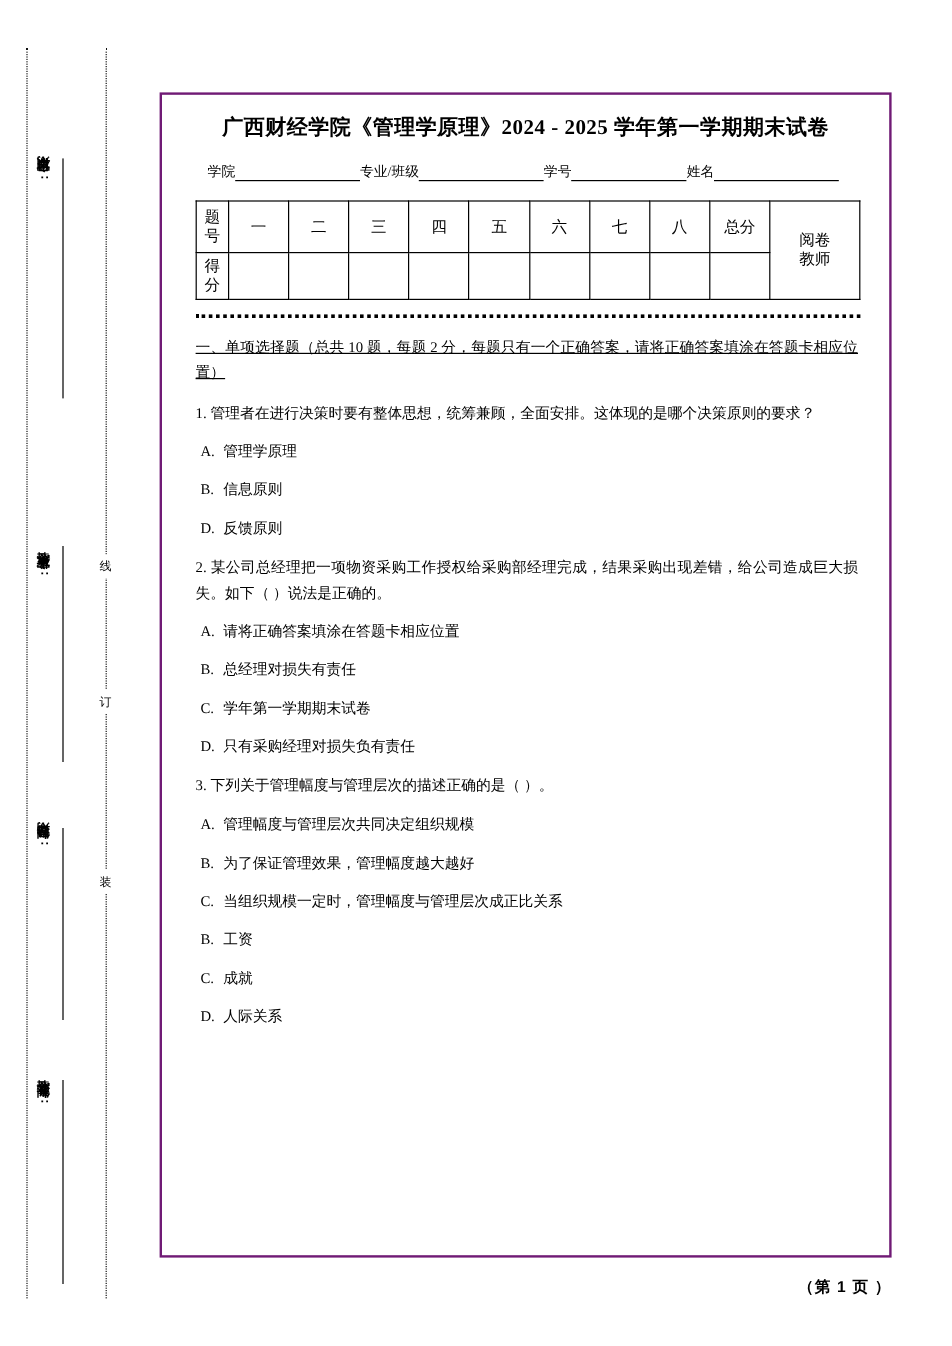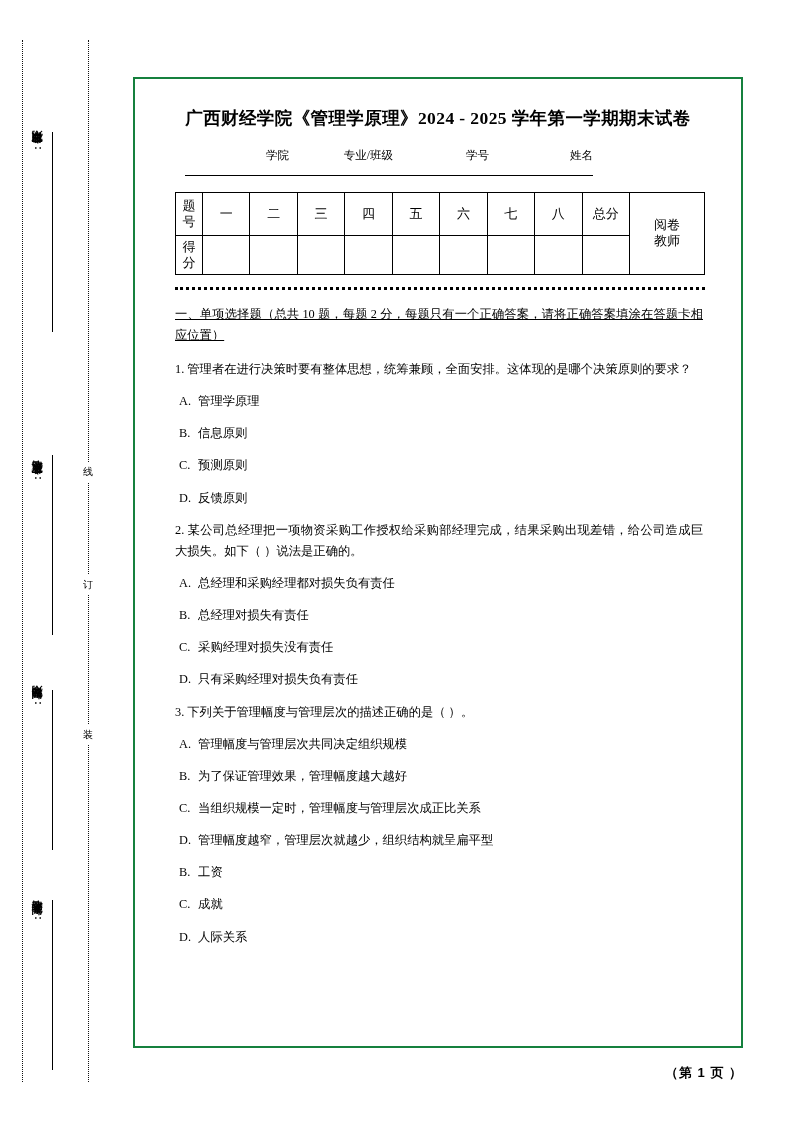--- a/index.html
+++ b/index.html
@@ -78,23 +78,23 @@
   .vchar.c2 { top: 575px; }
   .vchar.c3 { top: 725px; }
 
   
   #exam-frame {
     position: absolute;
     left: 133px;
     top: 77px;
     width: 610px;
     height: 971px;
-    border: 2px solid #15803d;
+    border: 2px solid #701a75;
     box-sizing: border-box;
-    padding: 12px;
+    padding: 0;
   }
   .frame-inner {
     padding: 10px 14px 0 14px;
   }
 
   #paper-title {
     font-family: "Liberation Serif", "DejaVu Serif", serif;
     font-size: 17.5px;
     font-weight: bold;
     text-align: center;
@@ -106,21 +106,21 @@
 
   
   #info-line {
     display: flex;
     align-items: flex-end;
     margin: 18px 0 0 0;
     padding: 0 10px 0 24px;
     font-size: 11.5px;
     font-family: "Liberation Serif", "DejaVu Serif", serif;
   }
-  .info-field { display: flex; align-items: flex-end; flex-direction: column; }
+  .info-field { display: flex; align-items: flex-end; }
   .info-label { white-space: nowrap; font-size: 11.5px; }
   .info-blank {
     border-bottom: 1px solid #000;
     height: 12px;
   }
   .b-college { width: 104px; }
   .b-major   { width: 104px; }
   .b-sid     { width: 96px; }
   .b-name    { width: 104px; }
 
@@ -296,43 +296,39 @@
       </div>
       <div class="option">
         <span class="opt-letter">A.</span>
         <span>管理学原理</span>
       </div>
       <div class="option">
         <span class="opt-letter">B.</span>
         <span>信息原则</span>
       </div>
       <div class="option">
-        <span class="opt-letter">C.</span>
-        <span>预测原则</span>
-      </div>
-      <div class="option">
         <span class="opt-letter">D.</span>
         <span>反馈原则</span>
       </div>
 
       <div class="question">
         <span>2.</span>
         <span>某公司总经理把一项物资采购工作授权给采购部经理完成，结果采购出现差错，给公司造成巨大损失。如下（    ）说法是正确的。</span>
       </div>
       <div class="option">
         <span class="opt-letter">A.</span>
-        <span>总经理和采购经理都对损失负有责任</span>
+        <span>请将正确答案填涂在答题卡相应位置</span>
       </div>
       <div class="option">
         <span class="opt-letter">B.</span>
         <span>总经理对损失有责任</span>
       </div>
       <div class="option">
         <span class="opt-letter">C.</span>
-        <span>采购经理对损失没有责任</span>
+        <span>学年第一学期期末试卷</span>
       </div>
       <div class="option">
         <span class="opt-letter">D.</span>
         <span>只有采购经理对损失负有责任</span>
       </div>
 
       <div class="question">
         <span>3.</span>
         <span>下列关于管理幅度与管理层次的描述正确的是（    ）。</span>
       </div>
@@ -341,24 +337,20 @@
         <span>管理幅度与管理层次共同决定组织规模</span>
       </div>
       <div class="option">
         <span class="opt-letter">B.</span>
         <span>为了保证管理效果，管理幅度越大越好</span>
       </div>
       <div class="option">
         <span class="opt-letter">C.</span>
         <span>当组织规模一定时，管理幅度与管理层次成正比关系</span>
       </div>
-      <div class="option">
-        <span class="opt-letter">D.</span>
-        <span>管理幅度越窄，管理层次就越少，组织结构就呈扁平型</span>
-      </div>
 
       <div class="option">
         <span class="opt-letter">B.</span>
         <span>工资</span>
       </div>
       <div class="option">
         <span class="opt-letter">C.</span>
         <span>成就</span>
       </div>
       <div class="option">

